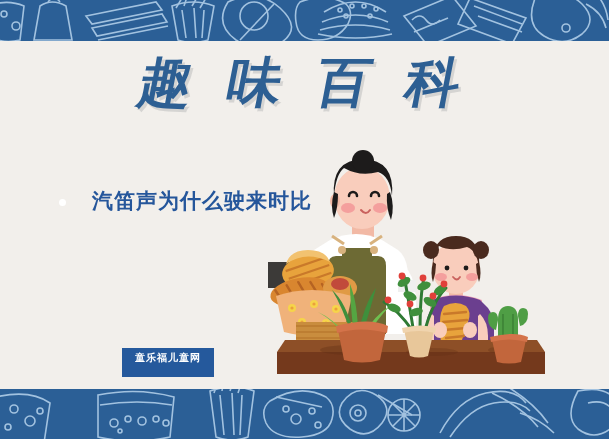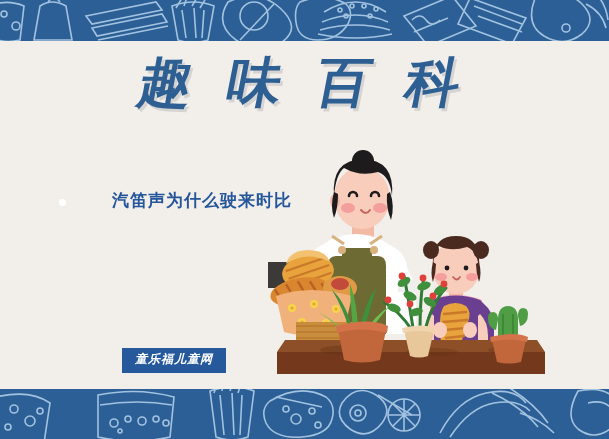--- a/index.html
+++ b/index.html
@@ -28,40 +28,39 @@
     letter-spacing:10px;
     color:#2d5f93;
     transform:skewX(-11deg);
     text-shadow:3px 3px 0 rgba(190,190,190,.55);
     white-space:nowrap;
   }
   
   .subtitle{
     position:absolute;left:62px;top:183px;width:280px;
     text-align:center;
-    font-size:17px;font-weight:bold;line-height:35px;
+    font-size:21px;font-weight:bold;line-height:35px;
     color:#25569b;
     letter-spacing:1px;
   }
   .subtitle .l2{display:block;}
   .dot{
     position:absolute;left:59px;top:199px;
     width:7px;height:7px;border-radius:50%;
     background:#ffffff;
   }
   
   .badge{
     position:absolute;left:122px;top:348px;
-    padding:5px 13px 8px 13px;
+    padding:5px 13px 14px 13px;
     background:#25599c;
     color:#ffffff;
-    font-size:12px;font-weight:bold;letter-spacing:1px;
+    font-size:10px;font-weight:bold;letter-spacing:1px;
     line-height:1;
     white-space:nowrap;
-    font-style:italic;
   }
   
   .art{position:absolute;left:0;top:0;width:609px;height:439px;pointer-events:none;}
 </style>
 </head>
 <body>
 
 <div class="poster">
 
   <svg class="art" viewBox="0 0 609 439" xmlns="http://www.w3.org/2000/svg">

